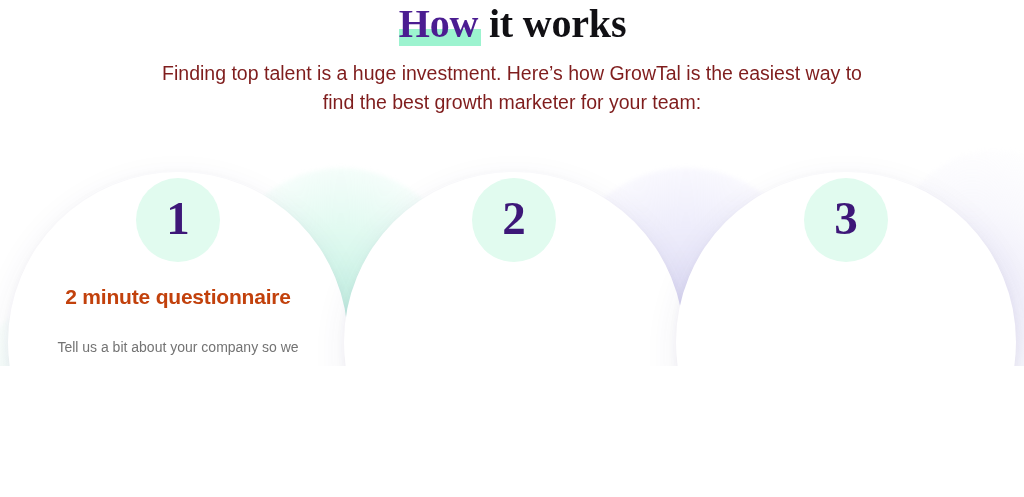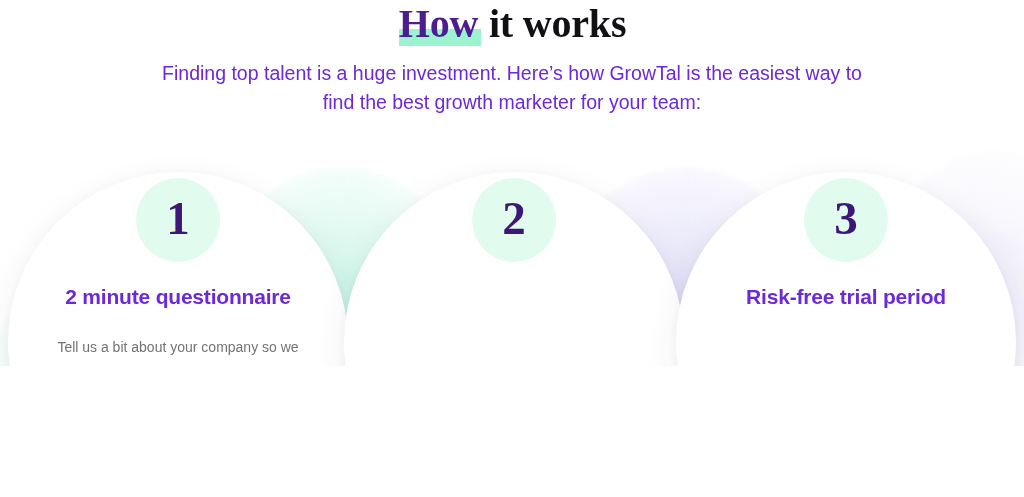--- a/index.html
+++ b/index.html
@@ -120,21 +120,21 @@
     height: 17px;
     background: #9cf3cf;
     z-index: -1;
   }
 
   .subtitle {
     margin: 12px auto 0;
     width: 700px;
     font-size: 19.5px;
     line-height: 29px;
-    color: #6d28d9;
+    color: #7f1d1d;
     font-weight: 400;
   }
 
   
   .cards {
     position: absolute;
     left: 0;
     top: 172px;
     width: 1024px;
     height: 340px;
@@ -177,21 +177,21 @@
     line-height: 1;
     transform: translateY(-2px);
   }
 
   .card-title {
     margin: 22px auto 0;
     width: 250px;
     font-size: 21px;
     font-weight: 700;
     line-height: 26px;
-    color: #6d28d9;
+    color: #c2410c;
     letter-spacing: -0.2px;
   }
 
   .card-body {
     margin: 20px auto 0;
     width: 250px;
     font-size: 14px;
     line-height: 35px;
     color: #737373;
     font-weight: 400;
@@ -230,18 +230,17 @@
     <div class="card card-2">
       <div class="badge">
         <span class="badge-num">2</span>
       </div>
     </div>
 
     <div class="card card-3">
       <div class="badge">
         <span class="badge-num">3</span>
       </div>
-      <h2 class="card-title">Risk-free trial period</h2>
     </div>
 
   </div>
 
 </div>
 
 </body></html>

